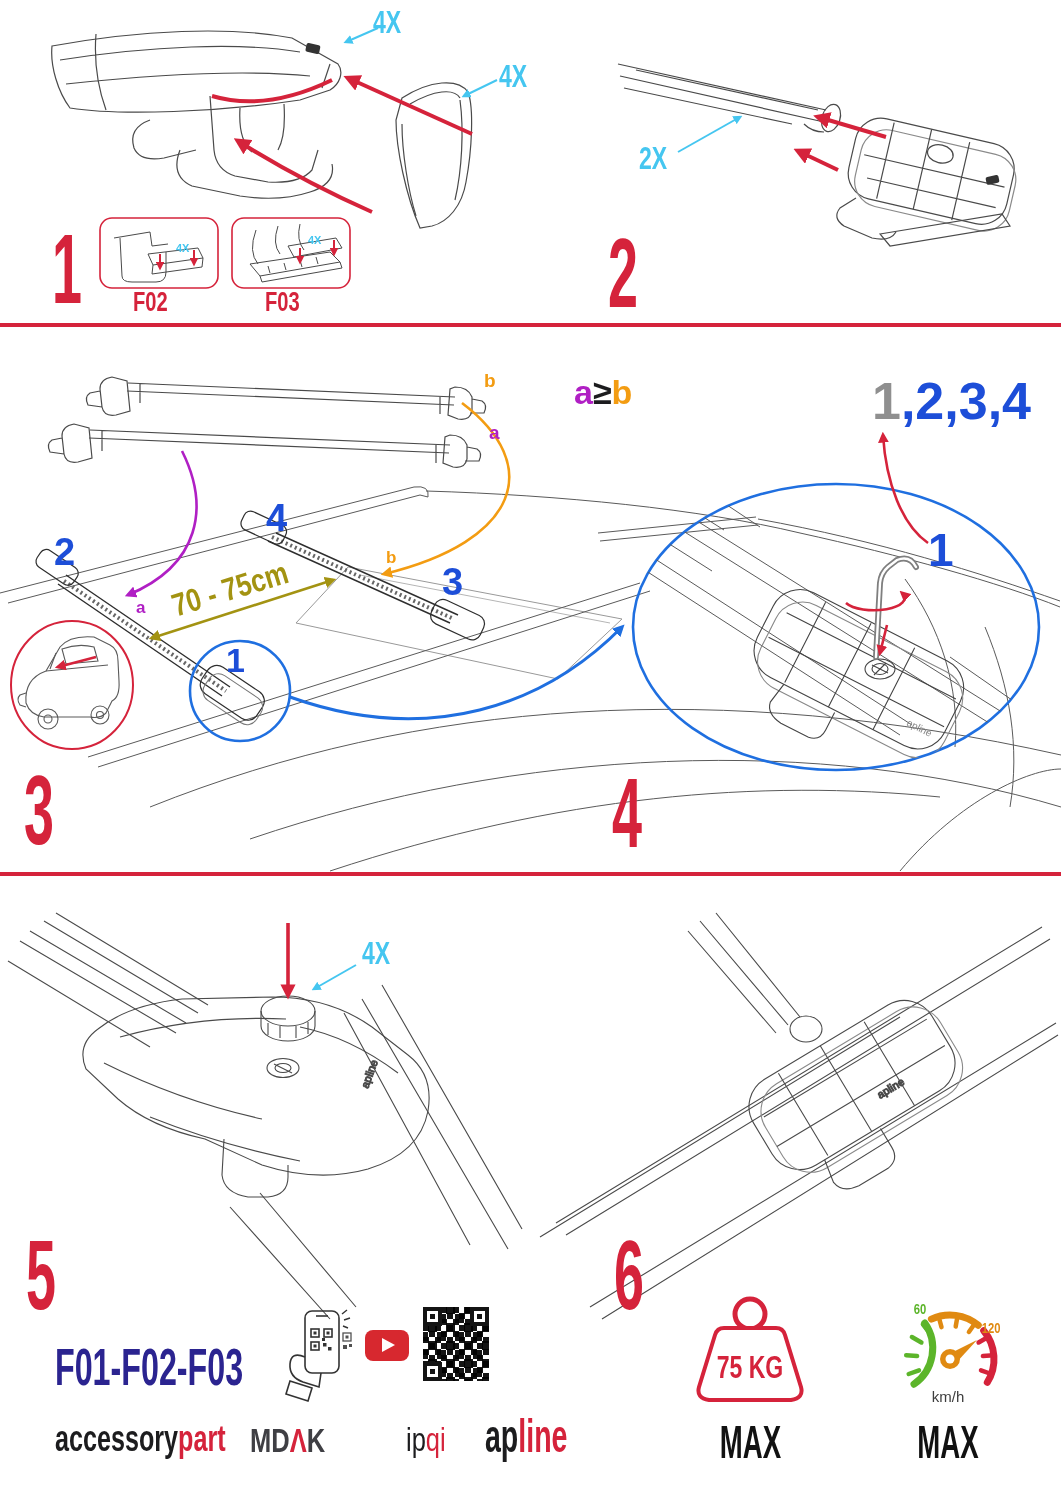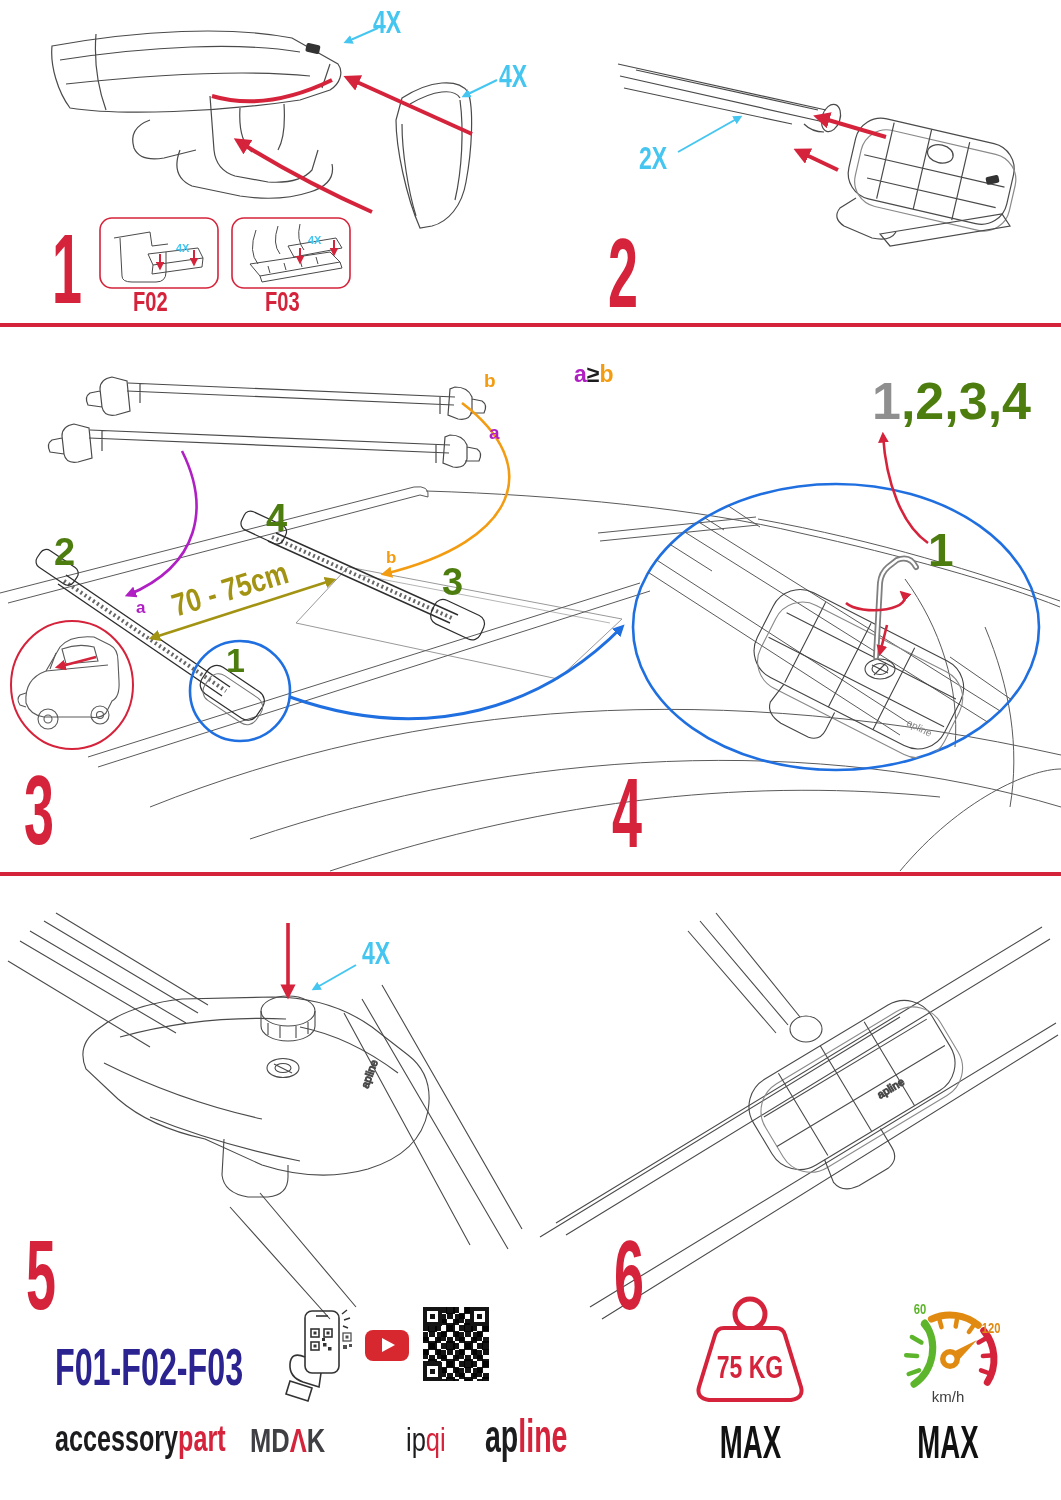--- a/index.html
+++ b/index.html
@@ -5,21 +5,21 @@
   html,body{margin:0;padding:0;background:#fff;}
   body{width:1061px;height:1500px;position:relative;font-family:"Liberation Sans",sans-serif;overflow:hidden;}
   .sec{position:absolute;left:0;width:1061px;}
   .sec svg{position:absolute;left:0;top:0;}
   .t{position:absolute;line-height:1;white-space:nowrap;font-weight:700;}
   .cnd55{transform:scaleX(0.55);transform-origin:left top;}
   .cnd62{transform:scaleX(0.62);transform-origin:left top;}
   .cnd68{transform:scaleX(0.68);transform-origin:left top;}
   .cnd72{transform:scaleX(0.72);transform-origin:left top;}
   .cnd75{transform:scaleX(0.75);transform-origin:left top;}
-  .c-red{color:#d5233b}.c-cyan{color:#45c6f0}.c-blue{color:#4d7c0f}
+  .c-red{color:#d5233b}.c-cyan{color:#45c6f0}.c-blue{color:#1d4ed8}
   .c-purple{color:#b01fc4}.c-orange{color:#f39c12}.c-olive{color:#a39312}
   .c-gray{color:#8f8f8f}.c-indigo{color:#2b2490}.c-dark{color:#1c1c1e}
   .stepnum{font-size:98px;color:#d5233b;}
   .divider{position:absolute;left:0;width:1061px;height:4px;background:#d5233b;}
   .max{font-size:46px;color:#111;font-weight:700;transform:scaleX(0.6);transform-origin:center top;text-align:center;}
   .maxwrap{position:absolute;text-align:center;}
   
   .qr{position:absolute;background:
       repeating-conic-gradient(#141414 0% 25%, #fff 0% 50%) 0px 0px/12px 12px,
       repeating-conic-gradient(#141414 0% 25%, #fff 0% 50%) 5px 7px/18px 18px;
@@ -242,21 +242,21 @@
       <path d="M916,240 Q910,228 897,233 L888,240 Q881,246 880,256 L876,330" stroke="#ffffff" stroke-width="2.4" fill="none" stroke-linecap="round"></path>
       <text x="906" y="398" font-size="10" fill="#888" transform="rotate(27 906 398)">apline</text>
     </g>
     <g stroke="#d5233b" stroke-width="2.6" fill="none">
       <path d="M846,276 A30,12 0 1 0 902,266" marker-end="url(#m-red2)"></path>
       <path d="M887,298 L880,326" marker-end="url(#m-red2)"></path>
       <path d="M928,216 C902,198 886,156 883,108" marker-end="url(#m-red2)"></path>
     </g>
   </svg>
 
-  <div class="t" style="left:574px;top:36px;font-size:23px;">
+  <div class="t" style="left:574px;top:48px;font-size:34px;">
     <span class="c-purple">a</span><span class="c-dark">≥</span><span class="c-orange">b</span>
   </div>
   <div class="t c-orange" style="left:484px;top:44px;font-size:19px;">b</div>
   <div class="t c-purple" style="left:489px;top:96px;font-size:19px;">a</div>
   <div class="t" style="left:872px;top:48px;font-size:52px;">
     <span class="c-gray">1</span><span class="c-blue">,2,3,4</span>
   </div>
   <div class="t c-blue" style="left:54px;top:206px;font-size:38px;">2</div>
   <div class="t c-blue" style="left:266px;top:172px;font-size:38px;">4</div>
   <div class="t c-blue" style="left:442px;top:236px;font-size:38px;">3</div>

